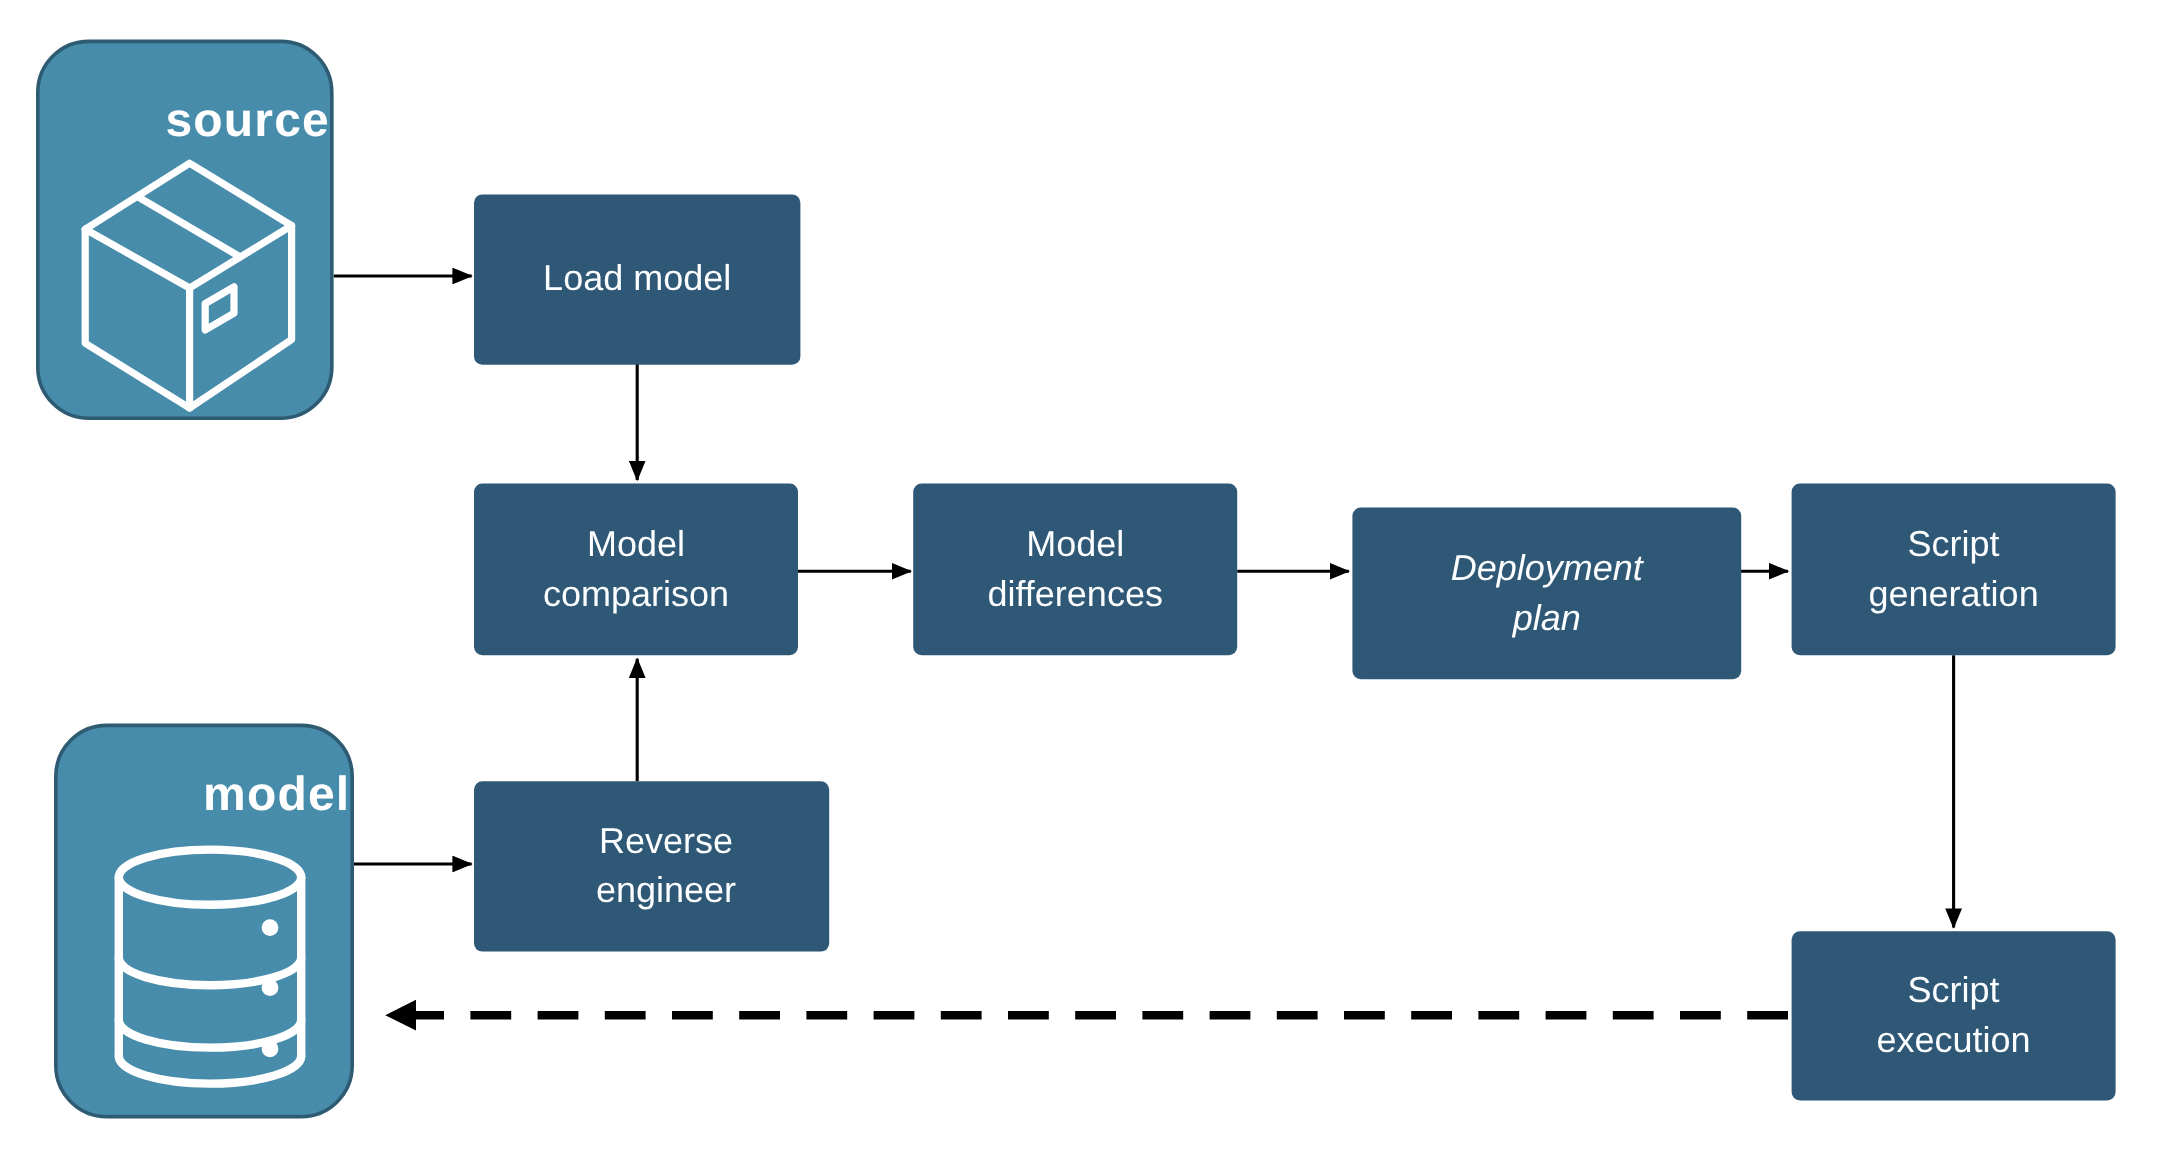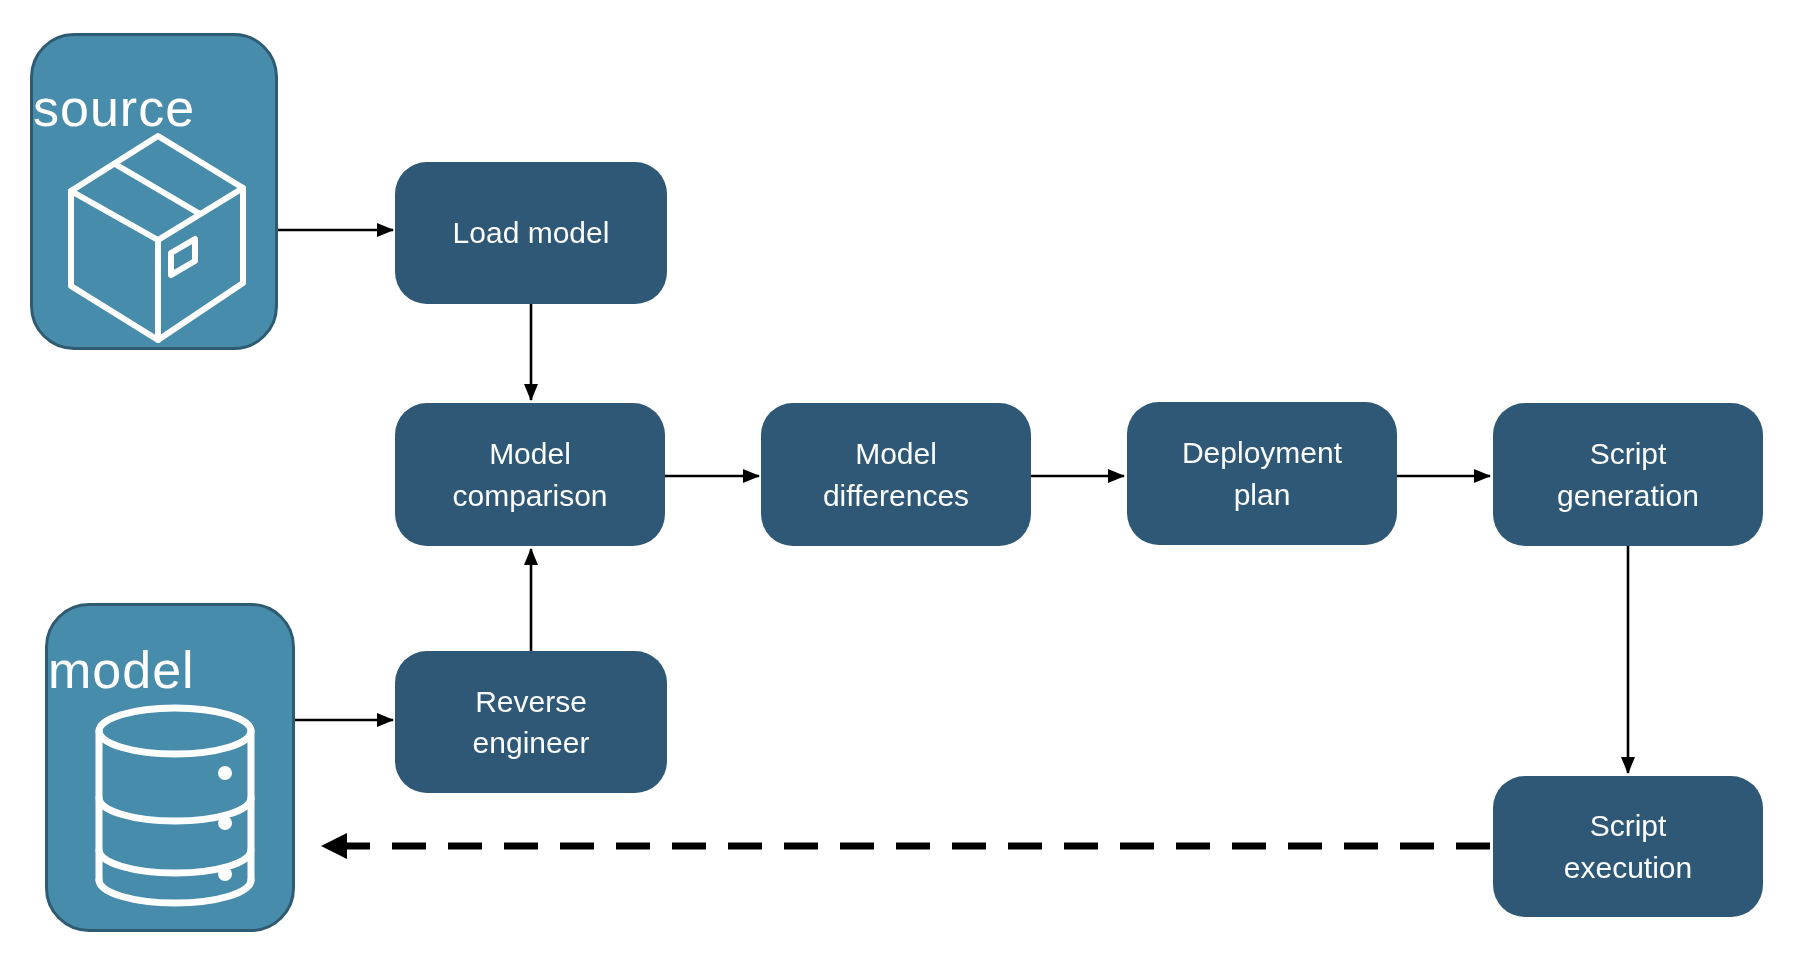--- a/index.html
+++ b/index.html
@@ -3,38 +3,38 @@
 <meta charset="utf-8">
 <style>
   html,body{margin:0;padding:0;background:#ffffff;}
   .canvas{
     position:relative;width:1800px;height:959px;background:#ffffff;overflow:hidden;
     font-family:"Liberation Sans",sans-serif;
   }
   .connectors{position:absolute;left:0;top:0;width:1800px;height:959px;}
   .node{
     position:absolute;display:flex;align-items:center;justify-content:center;
-    background:#2E5876;border-radius:32px;color:#FCFDFE;
+    background:#2E5876;border-radius:7px;color:#FCFDFE;
     font-size:30px;line-height:1.38;text-align:center;white-space:pre-line;
   }
   .endpoint{
     position:absolute;background:#488CAC;border:3px solid #2E5B72;border-radius:44px;
     box-sizing:border-box;color:#ffffff;
   }
   .endpoint-label{
-    position:absolute;left:0;right:0;text-align:left;
-    font-size:52px;font-weight:normal;letter-spacing:1px;
+    position:absolute;left:0;right:0;text-align:right;
+    font-size:40px;font-weight:bold;letter-spacing:1px;
   }
   .endpoint-icon{position:absolute;left:0;top:0;}
   .n-load{left:395px;top:162px;width:272px;height:142px;}
   .n-comparison{left:395px;top:403px;width:270px;height:143px;}
   .n-differences{left:761px;top:403px;width:270px;height:143px;}
-  .n-deployment{left:1127px;top:402px;width:270px;height:143px;}
+  .n-deployment{left:1127px;top:423px;width:324px;height:143px;font-style:italic;}
   .n-scriptgen{left:1493px;top:403px;width:270px;height:143px;}
-  .n-reverse{left:395px;top:651px;width:272px;height:142px;}
+  .n-reverse{left:395px;top:651px;width:272px;height:142px;padding-left:24px;}
   .n-scriptexec{left:1493px;top:776px;width:270px;height:141px;}
   .e-source{left:30px;top:33px;width:248px;height:317px;}
   .e-source .endpoint-label{top:42px;}
   .e-target{left:45px;top:603px;width:250px;height:329px;}
   .e-target .endpoint-label{top:34px;}
 </style>
 </head>
 <body>
 
 <div class="canvas">

